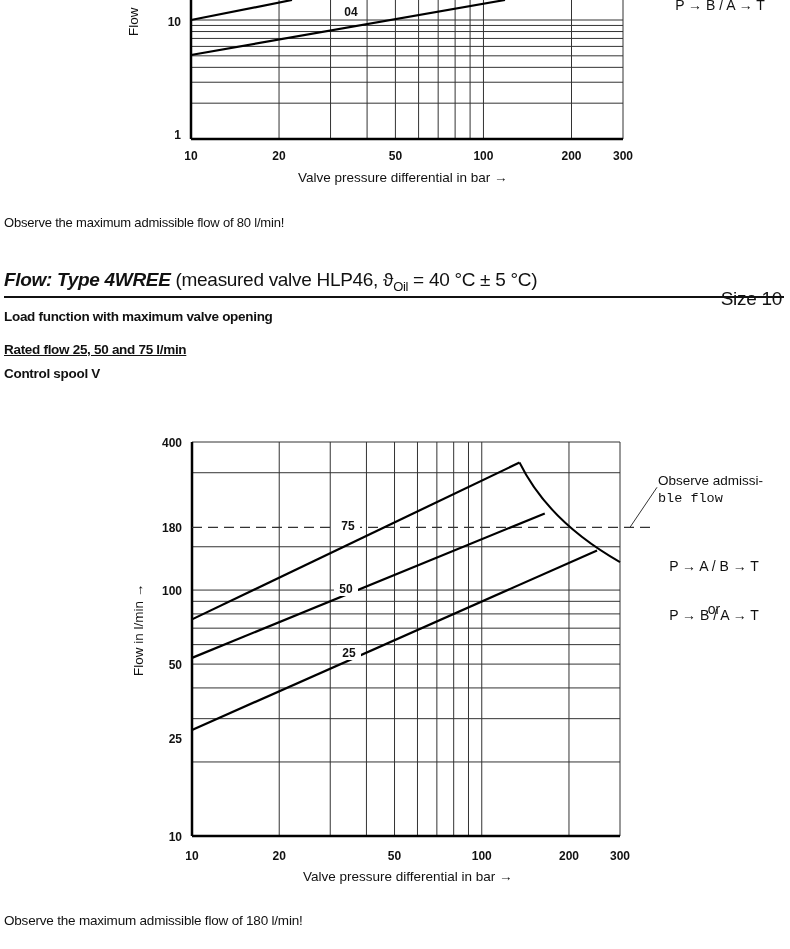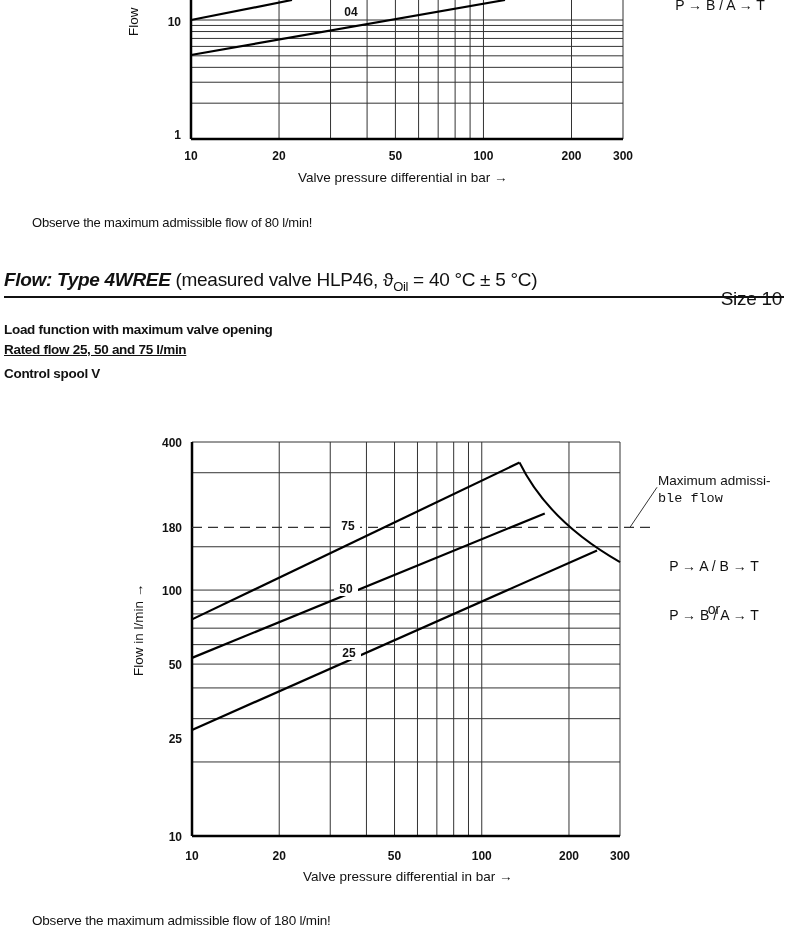--- a/index.html
+++ b/index.html
@@ -1,19 +1,19 @@
 <!DOCTYPE html>
 <html><head>
 <meta charset="utf-8">
 <style>
   html,body{margin:0;padding:0;background:#fff;}
   body{width:790px;height:949px;position:relative;overflow:hidden;font-family:"Liberation Sans",sans-serif;color:#111;}
   .abs{position:absolute;}
   svg{position:absolute;left:0;top:0;}
-  .note{font-size:13px;letter-spacing:-0.2px;margin-left:28px;}
+  .note{font-size:13px;letter-spacing:-0.2px;}
   .heading{left:4px;top:269px;font-size:19px;white-space:nowrap;letter-spacing:-0.3px;}
   .heading b{font-weight:bold;font-style:italic;}
   .heading sub{font-size:13px;}
   .size{right:8px;top:269px;font-size:19px;font-weight:normal;letter-spacing:-0.3px;margin-top:19px;}
   .rule{left:4px;top:296px;width:780px;height:2px;background:#111;}
   .desc{left:4px;font-size:13.5px;font-weight:bold;letter-spacing:-0.3px;}
   .path-lbl{font-size:14px;text-align:center;width:120px;}
   .axis-title{font-size:13.5px;}
   .ylab{font-size:13.5px;transform:rotate(-90deg);transform-origin:left top;white-space:nowrap;}
 </style>
@@ -60,21 +60,21 @@
 <div class="abs path-lbl" style="left:660px;top:-3px;">P → B / A → T</div>
 <div class="abs axis-title" style="left:298px;top:170px;">Valve pressure differential in bar →</div>
 <div class="abs note" style="left:4px;top:215px;">Observe the maximum admissible flow of 80 l/min!</div>
 
 <div class="abs heading">
   <b>Flow: Type 4WREE</b><span> (measured valve HLP46, ϑ</span><sub>Oil</sub><span> = 40 °C ± 5 °C)</span>
 </div>
 <div class="abs size">Size 10</div>
 <div class="abs rule"></div>
 
-<div class="abs desc" style="top:322px;">Load function with maximum valve opening</div>
+<div class="abs desc" style="top:309px;">Load function with maximum valve opening</div>
 <div class="abs desc" style="top:342px;text-decoration:underline;">Rated flow 25, 50 and 75 l/min</div>
 <div class="abs desc" style="top:366px;">Control spool V</div>
 
 <svg id="bottom-chart" width="790" height="949">
     <line x1="279.2242801547367" x2="279.2242801547367" y1="442" y2="836" stroke="#333" stroke-width="1"></line>
     <line x1="330.2472131976541" x2="330.2472131976541" y1="442" y2="836" stroke="#333" stroke-width="1"></line>
     <line x1="366.44856030947335" x2="366.44856030947335" y1="442" y2="836" stroke="#333" stroke-width="1"></line>
     <line x1="394.5285066476092" x2="394.5285066476092" y1="442" y2="836" stroke="#333" stroke-width="1"></line>
     <line x1="417.4714933523907" x2="417.4714933523907" y1="442" y2="836" stroke="#333" stroke-width="1"></line>
     <line x1="436.8695122153313" x2="436.8695122153313" y1="442" y2="836" stroke="#333" stroke-width="1"></line>
@@ -117,18 +117,18 @@
     <text x="620" y="860" font-size="12" font-weight="bold" text-anchor="middle" font-family="Liberation Sans, sans-serif" fill="#111">300</text>
     <text x="182" y="841" font-size="12" font-weight="bold" text-anchor="end" font-family="Liberation Sans, sans-serif" fill="#111">10</text>
     <text x="182" y="743.1332757415535" font-size="12" font-weight="bold" text-anchor="end" font-family="Liberation Sans, sans-serif" fill="#111">25</text>
     <text x="182" y="669.0999568061652" font-size="12" font-weight="bold" text-anchor="end" font-family="Liberation Sans, sans-serif" fill="#111">50</text>
     <text x="182" y="595.0666378707767" font-size="12" font-weight="bold" text-anchor="end" font-family="Liberation Sans, sans-serif" fill="#111">100</text>
     <text x="182" y="532.2866124315715" font-size="12" font-weight="bold" text-anchor="end" font-family="Liberation Sans, sans-serif" fill="#111">180</text>
     <text x="182" y="447" font-size="12" font-weight="bold" text-anchor="end" font-family="Liberation Sans, sans-serif" fill="#111">400</text>
   </svg>
 <div class="abs ylab" style="left:131px;top:676px;">Flow in l/min →</div>
 <div class="abs axis-title" style="left:303px;top:869px;">Valve pressure differential in bar →</div>
-<div class="abs" style="left:658px;top:473px;font-size:13.5px;">Maximum admissi-</div>
+<div class="abs" style="left:658px;top:473px;font-size:13.5px;">Observe admissi-</div>
 <div class="abs" style="left:658px;top:491px;font-size:13.5px;font-family:Liberation Mono, monospace;">ble flow</div>
 <div class="abs path-lbl" style="left:654px;top:558px;">P → A / B → T</div>
 <div class="abs path-lbl" style="left:654px;top:601px;">or</div>
 <div class="abs path-lbl" style="left:654px;top:607px;">P → B / A → T</div>
 <div class="abs note" style="left:4px;top:913px;font-size:13.5px;">Observe the maximum admissible flow of 180 l/min!</div>
 
 </body></html>

